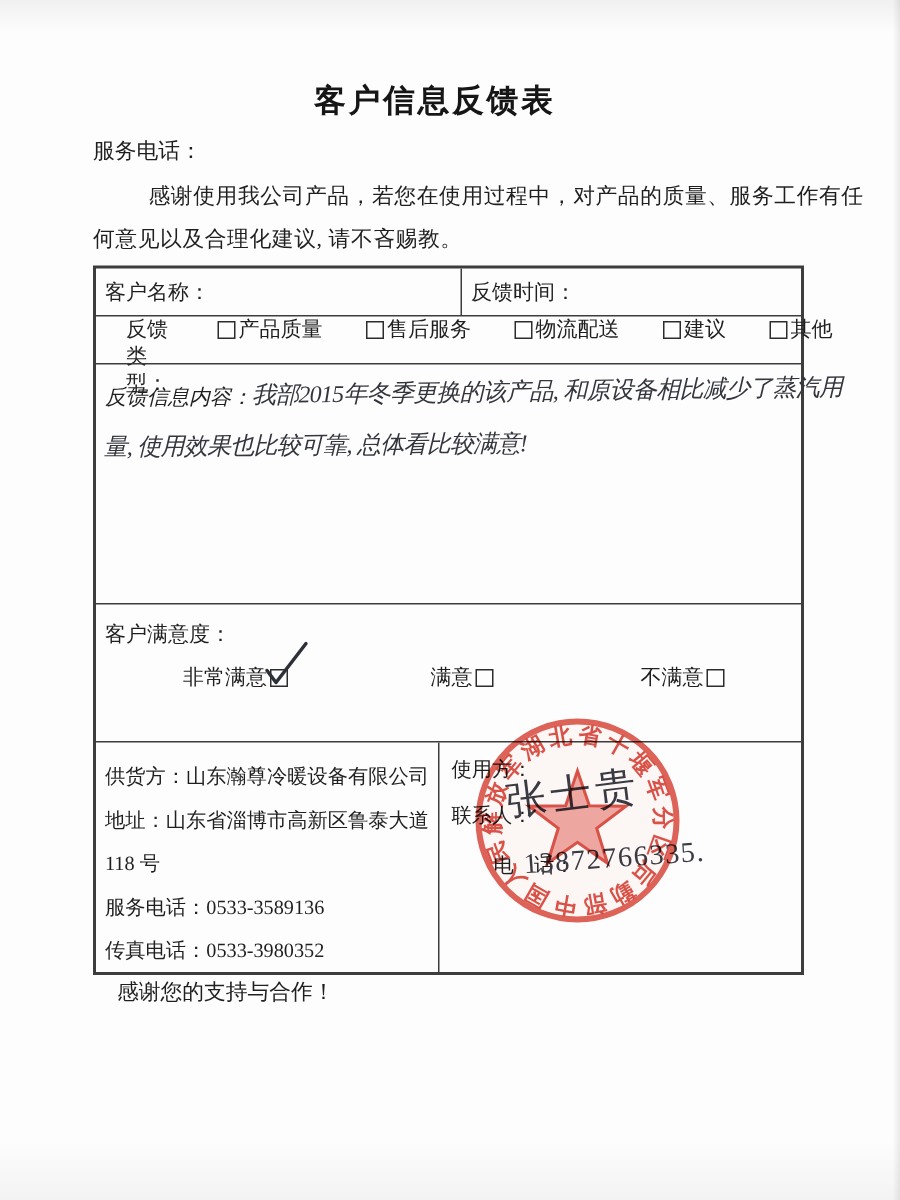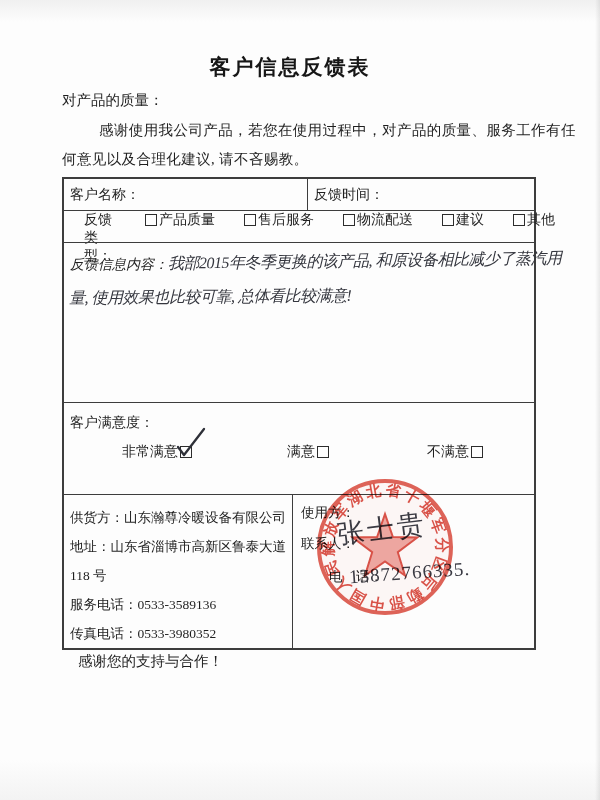--- a/index.html
+++ b/index.html
@@ -56,21 +56,21 @@
   .footerline { position:absolute; top:652px; left:78px; font-size:14.5px; }
   .stamp { position:absolute; left:312px; top:474px; mix-blend-mode:multiply; opacity:0.93; }
   .stamp text { font-family:"Liberation Serif", serif; font-weight:bold; }
 </style>
 </head>
 <body>
 
 <div class="page">
 
   <div class="title">客户信息反馈表</div>
-  <div class="greeting">对产品的质量：</div>
+  <div class="greeting">服务电话：</div>
   <div class="intro1">感谢使用我公司产品，若您在使用过程中，对产品的质量、服务工作有任</div>
   <div class="intro2">何意见以及合理化建议, 请不吝赐教。</div>
 
   <div class="ftable">
 
     <div class="row r1 first">
       <div class="cell cell-left">
         <span>客户名称：</span>
         <span></span>
       </div>

